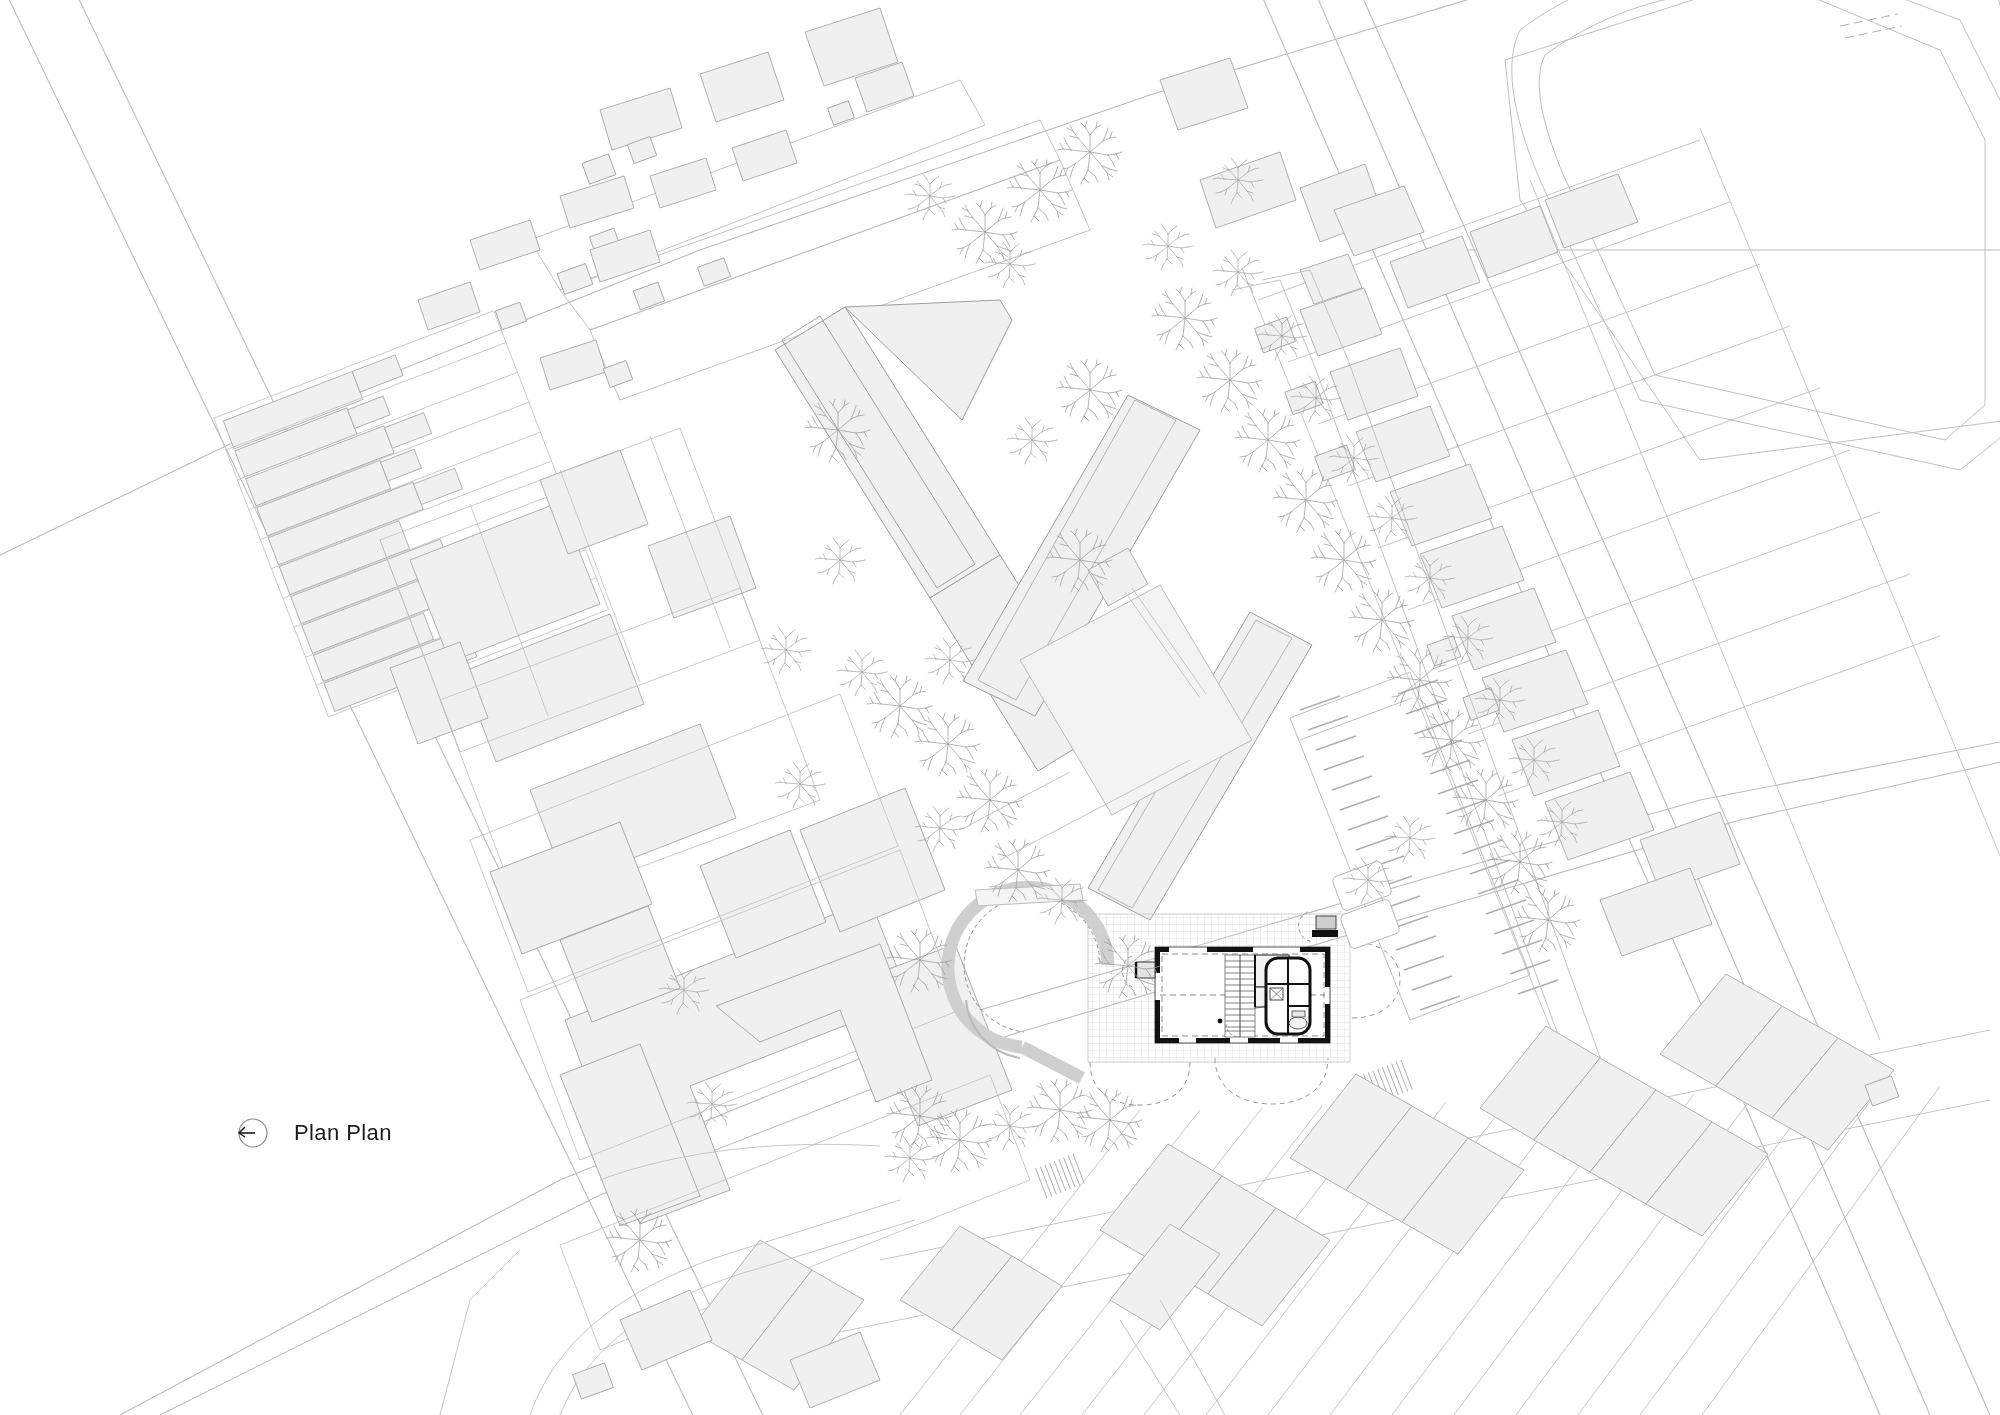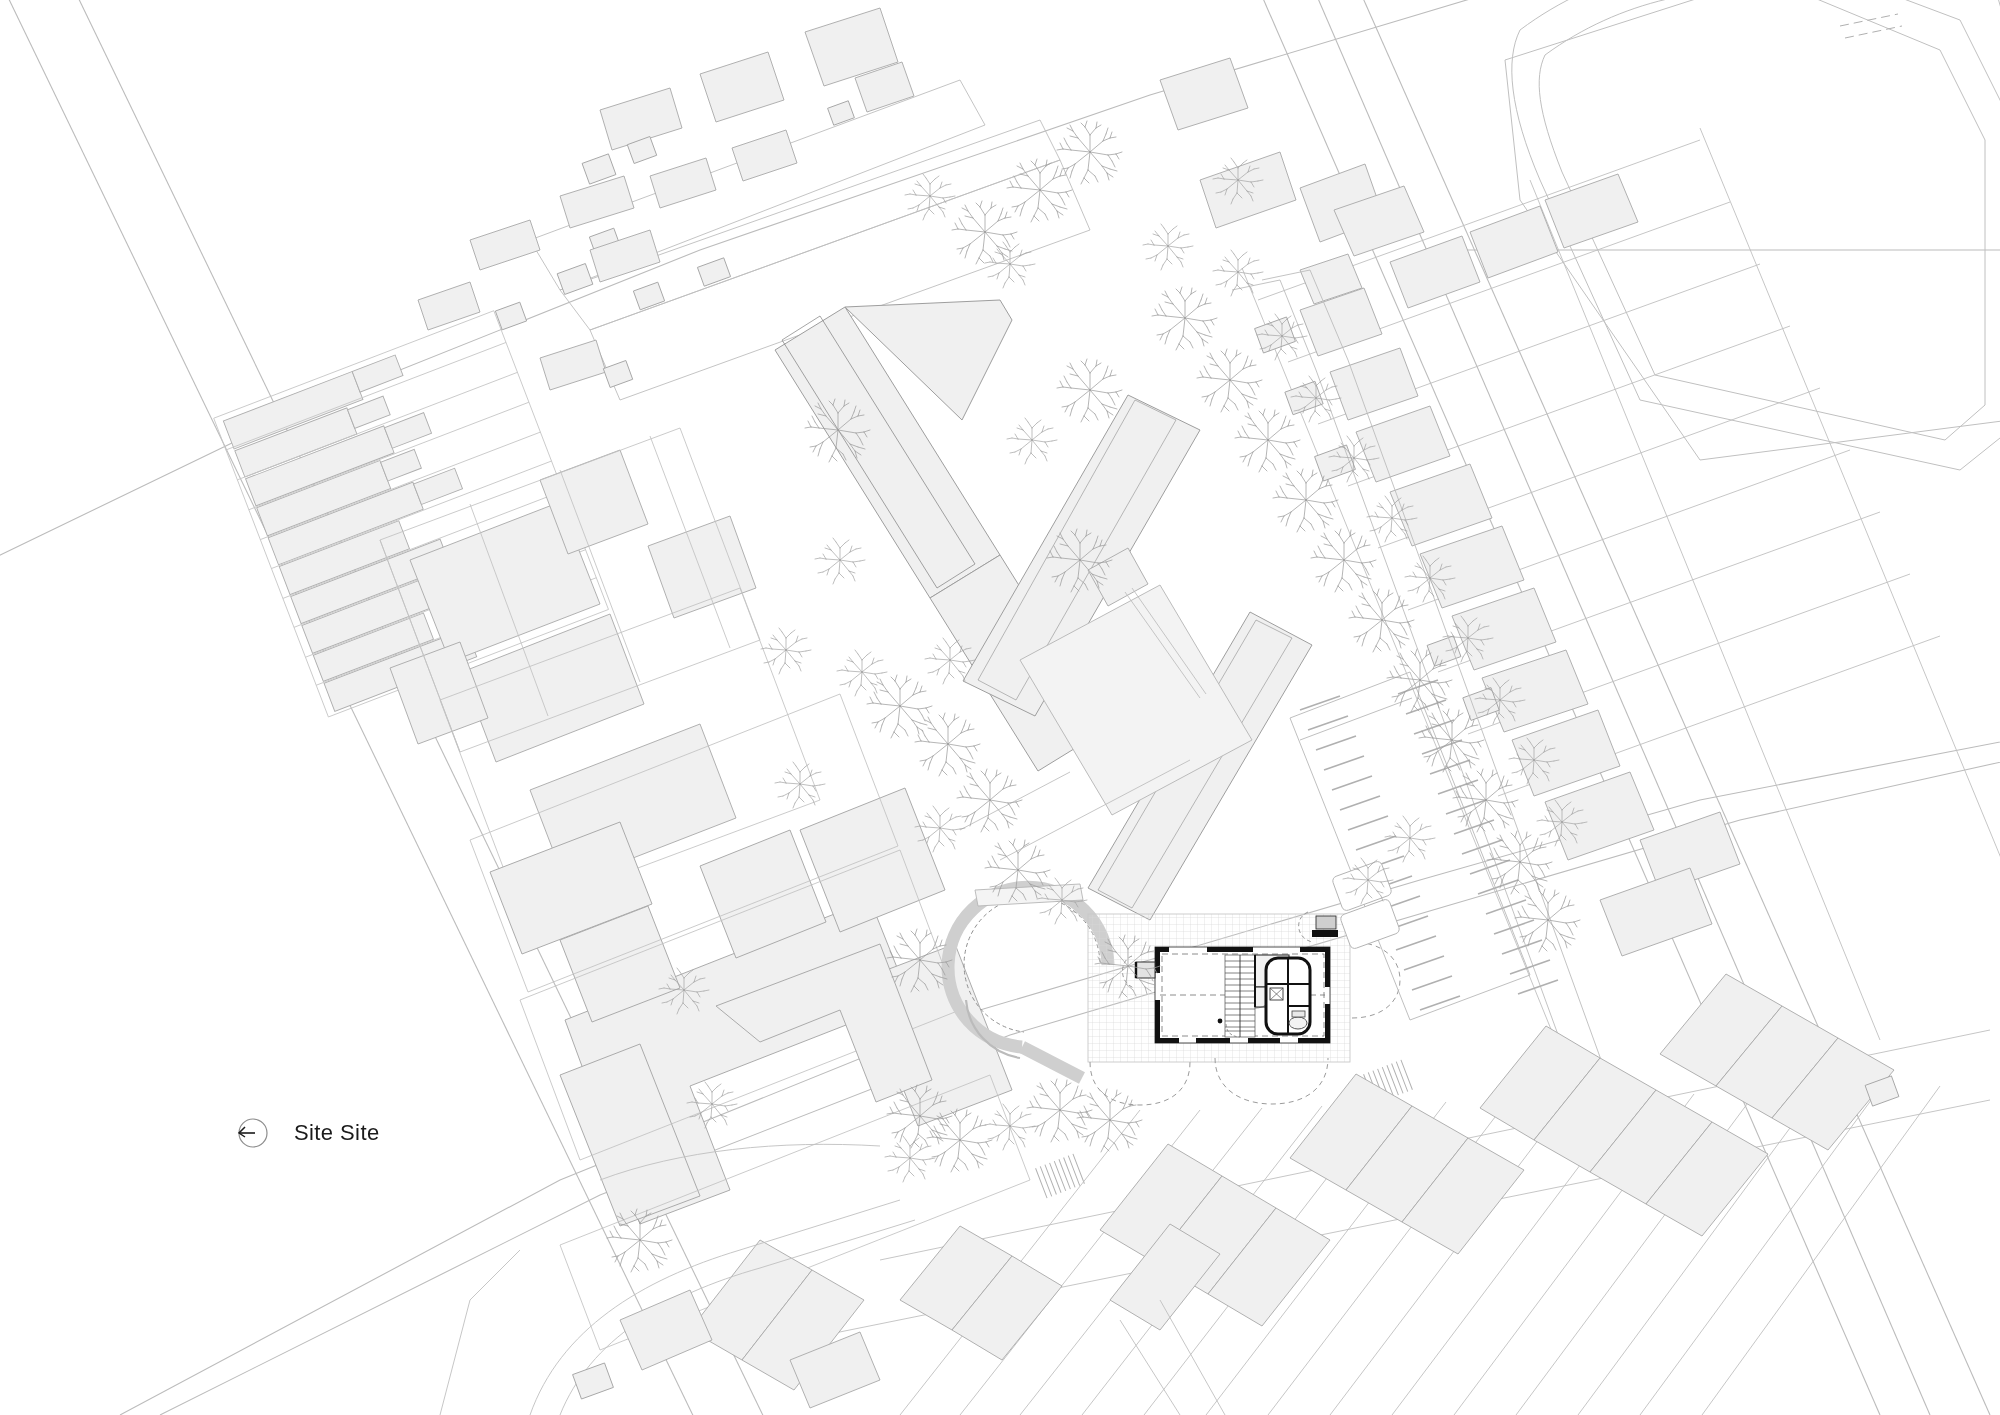--- a/index.html
+++ b/index.html
@@ -471,16 +471,16 @@
     <circle cx="0" cy="0" r="14" fill="#ffffff" stroke="#8d8d8d" stroke-width="1.2"></circle>
     <path d="M-14 0 L2 0" stroke="#1b1b1b" stroke-width="1.6"></path>
     <path d="M-8 -6 L-14 0 L-8 4" fill="none" stroke="#1b1b1b" stroke-width="1.5"></path>
   </g>
 </svg>
 
 <div class="legend">
   <svg class="legend-icon" viewBox="0 0 30 30" style="opacity:0">
     <circle cx="15" cy="15" r="13" fill="none" stroke="#8d8d8d" stroke-width="1.2"></circle>
   </svg>
-  <span class="legend-label">Site Site</span>
+  <span class="legend-label">Plan Plan</span>
 </div>
 
 </div>
 
 </body></html>

